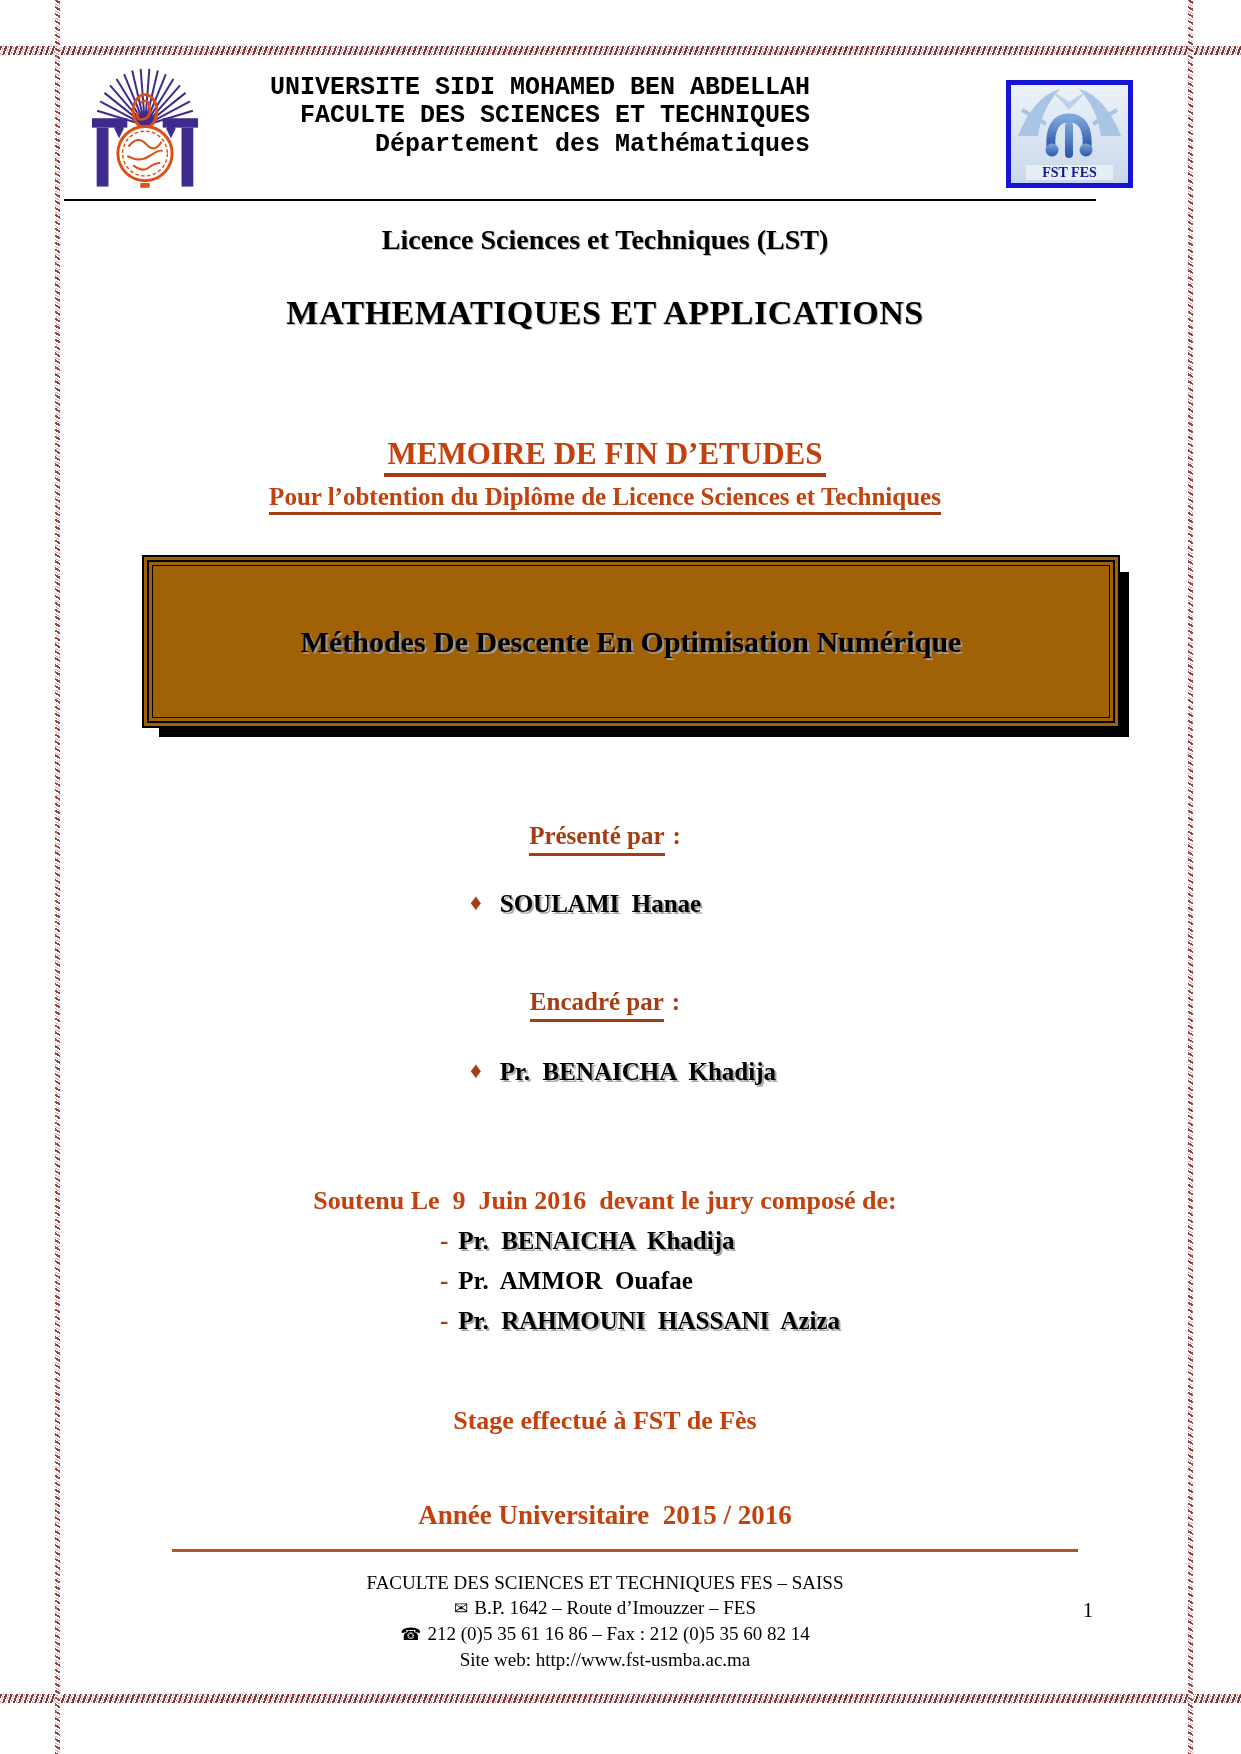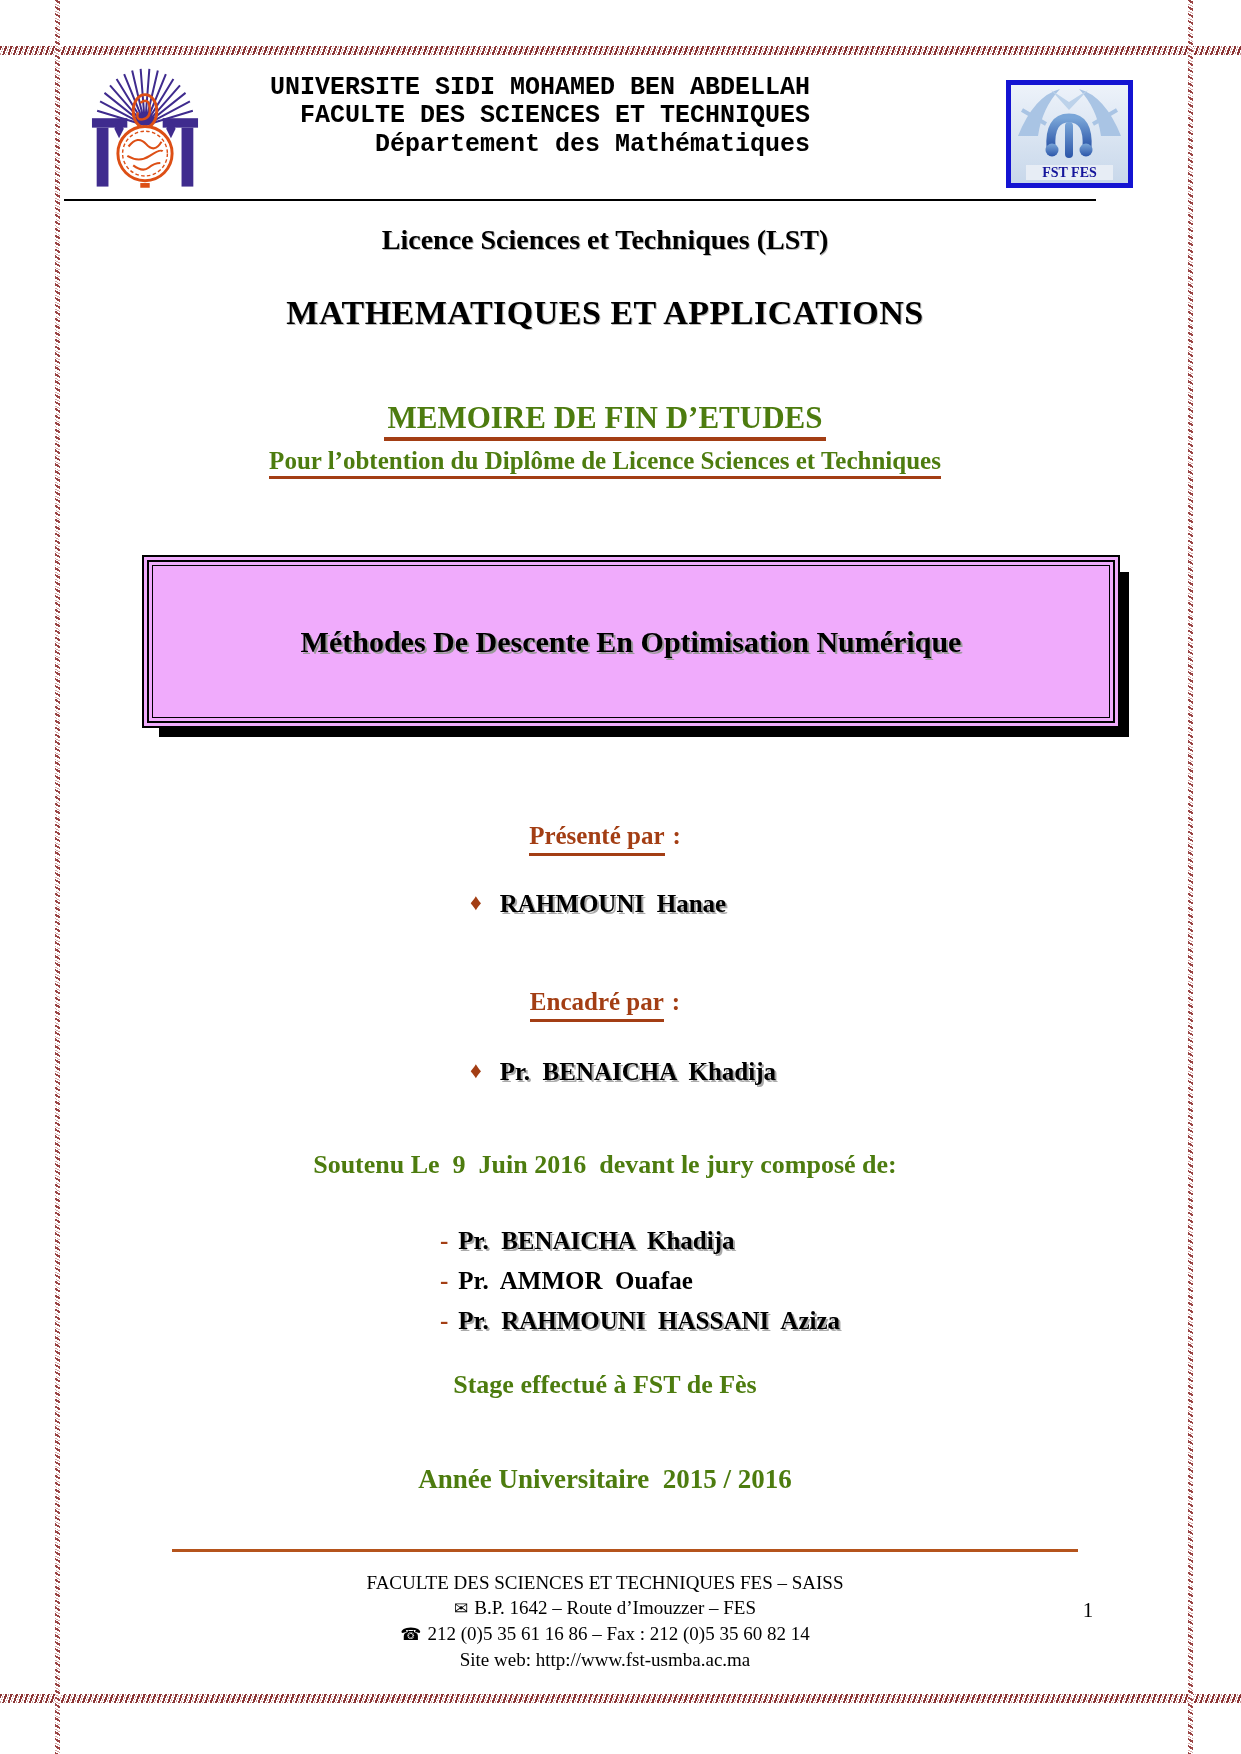--- a/index.html
+++ b/index.html
@@ -31,30 +31,30 @@
   .header-text .h3 { font-size:25px; line-height:30px; }
   .header-rule { position:absolute; left:64px; top:199px; width:1032px; height:2px; background:#000; }
 
   
   .blk { position:absolute; left:65px; width:1080px; text-align:center; }
   .keepws { white-space:pre-wrap; }
 
   .t-lst { top:224px; font-size:28px; font-weight:bold; text-shadow:1px 1px 0 #bbb; }
   .t-major { top:294px; font-size:34px; font-weight:bold; letter-spacing:0.5px; text-shadow:1px 1px 0 #bbb;text-align:center; }
 
-  .accent { color:#4d7c0f; }
+  .accent { color:#c2410c;margin-top:36px; }
   .t-memoire { top:400px; font-size:31px; font-weight:bold; }
   .t-memoire .u { border-bottom:4px solid #a33e14; padding:0 4px 2px 4px; }
   .t-pour { top:447px; font-size:25px; font-weight:bold; }
   .t-pour .u { border-bottom:3px solid #a33e14; padding-bottom:2px; }
 
   
   .tbox {
     position:absolute; left:142px; top:555px; width:978px; height:173px;
-    box-sizing:border-box; border:2px solid #000; padding:3px; background:#f0abfc;
+    box-sizing:border-box; border:2px solid #000; padding:3px; background:#a16207;
     box-shadow:13px 13px 0 -4px #000;
   }
   .tbox2 { box-sizing:border-box; border:2px solid #000; padding:3px; height:100%; }
   .tbox3 { box-sizing:border-box; border:1px solid #000; height:100%;
            display:flex; align-items:center; justify-content:center; }
   .thesis-title { font-size:30px; font-weight:bold; color:#000; text-shadow:2px 2px 0 #9a9a9a; }
 
   
   .sec-label { font-size:25px; font-weight:bold; color:#a33e14; }
   .sec-label .u { border-bottom:3px solid #a33e14; padding-bottom:4px;text-align:right; }
@@ -162,21 +162,21 @@
       <div class="tbox3">
         <span class="thesis-title">Méthodes De Descente En Optimisation Numérique</span>
       </div>
     </div>
   </div>
 
   <div class="blk t-presente sec-label">
     <span class="u">Présenté par</span><span class="colon">:</span>
   </div>
   <div class="bullet-line t-student">
-    <span class="diamond">♦</span><span class="pname keepws">RAHMOUNI  Hanae</span>
+    <span class="diamond">♦</span><span class="pname keepws">SOULAMI  Hanae</span>
   </div>
 
   <div class="blk t-encadre sec-label">
     <span class="u">Encadré par</span><span class="colon">:</span>
   </div>
   <div class="bullet-line t-advisor">
     <span class="diamond">♦</span><span class="pname keepws">Pr.  BENAICHA  Khadija</span>
   </div>
 
   <div class="blk t-soutenu accent keepws">Soutenu Le  9  Juin 2016  devant le jury composé de:</div>

